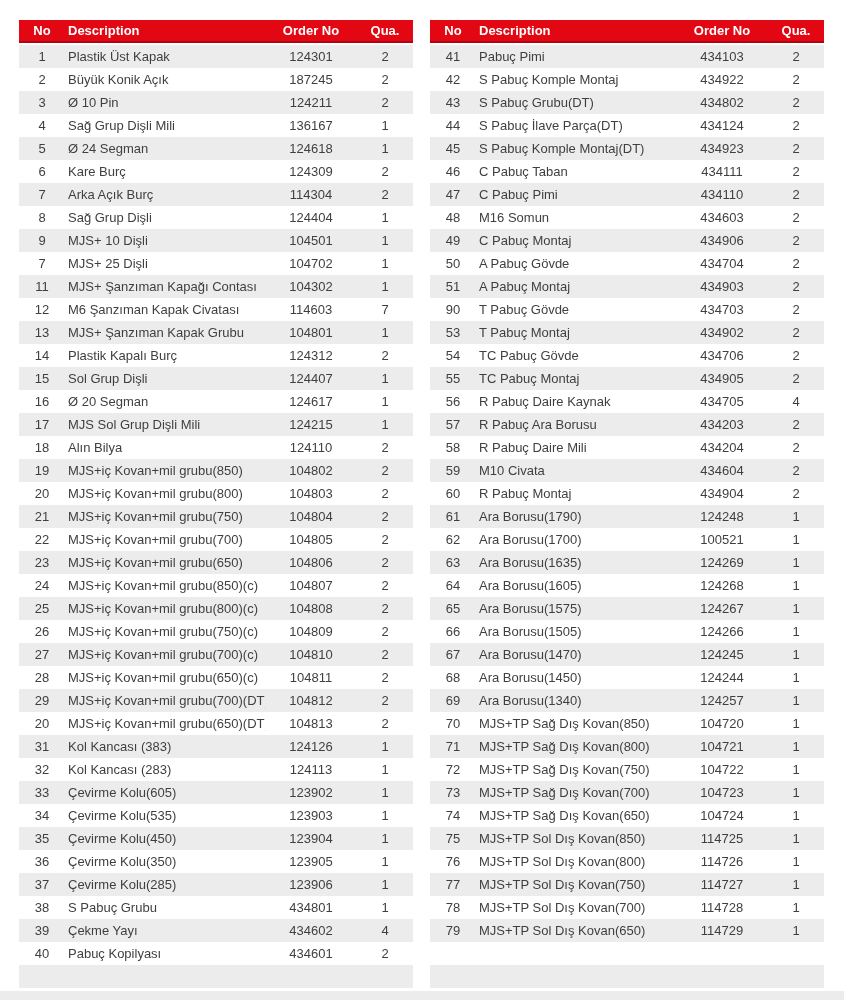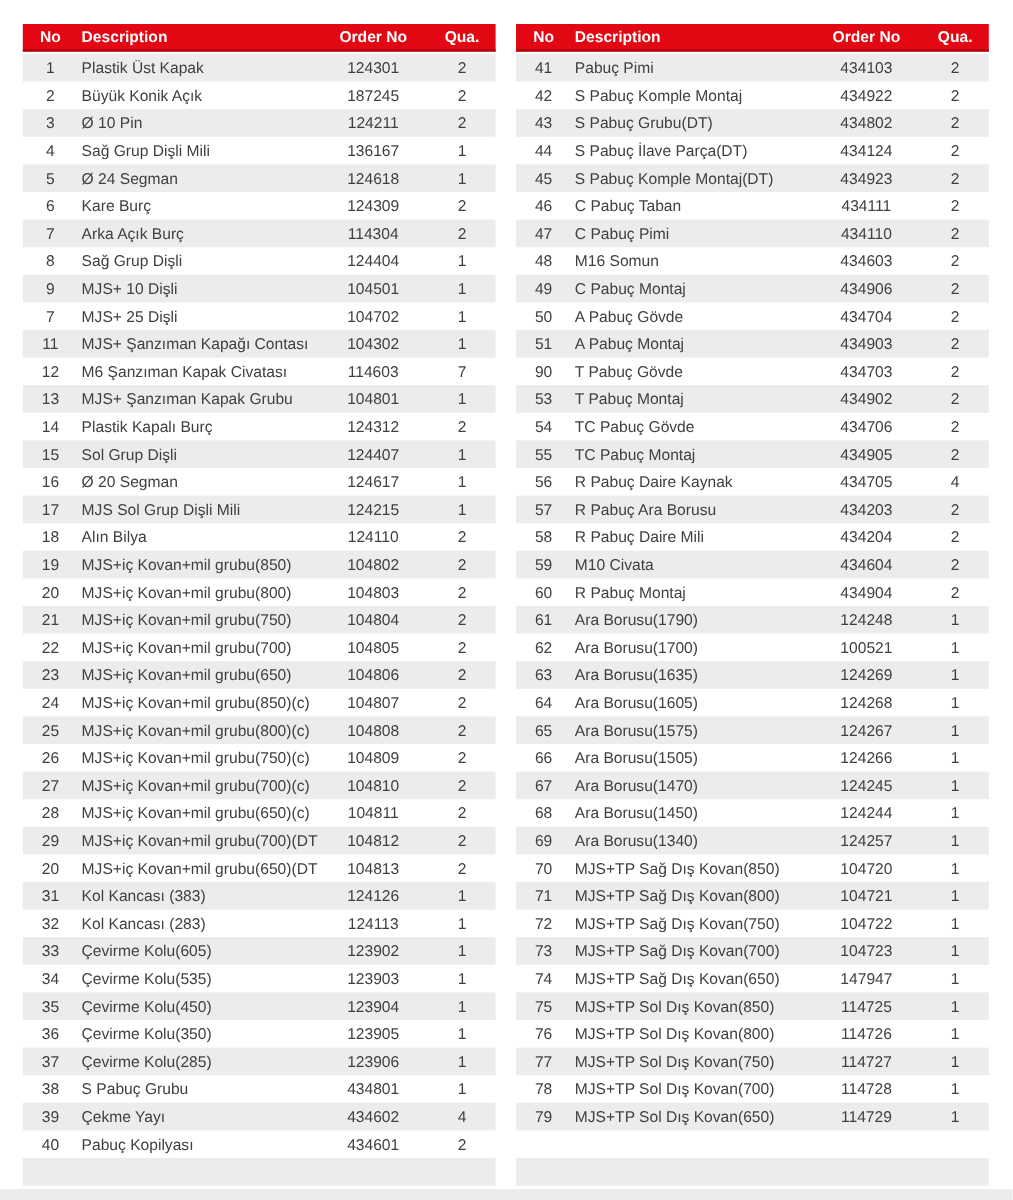--- a/index.html
+++ b/index.html
@@ -517,21 +517,21 @@
       </div>
       <div class="row alt">
         <div class="c-no">73</div>
         <div class="c-desc">MJS+TP Sağ Dış Kovan(700)</div>
         <div class="c-order">104723</div>
         <div class="c-qua">1</div>
       </div>
       <div class="row">
         <div class="c-no">74</div>
         <div class="c-desc">MJS+TP Sağ Dış Kovan(650)</div>
-        <div class="c-order">147947</div>
+        <div class="c-order">104724</div>
         <div class="c-qua">1</div>
       </div>
       <div class="row alt">
         <div class="c-no">75</div>
         <div class="c-desc">MJS+TP Sol Dış Kovan(850)</div>
         <div class="c-order">114725</div>
         <div class="c-qua">1</div>
       </div>
       <div class="row">
         <div class="c-no">76</div>

